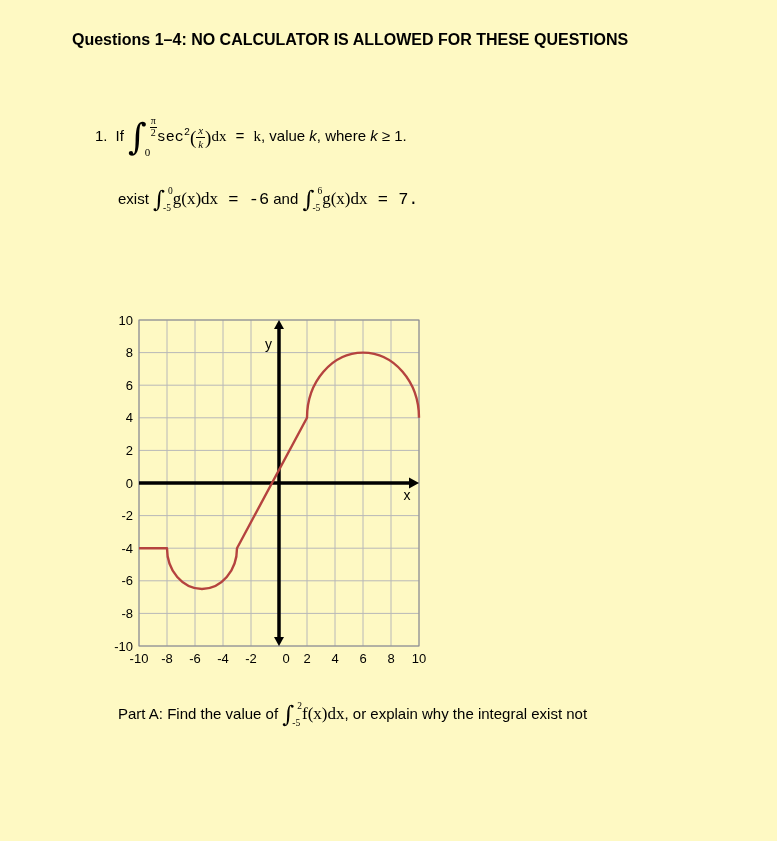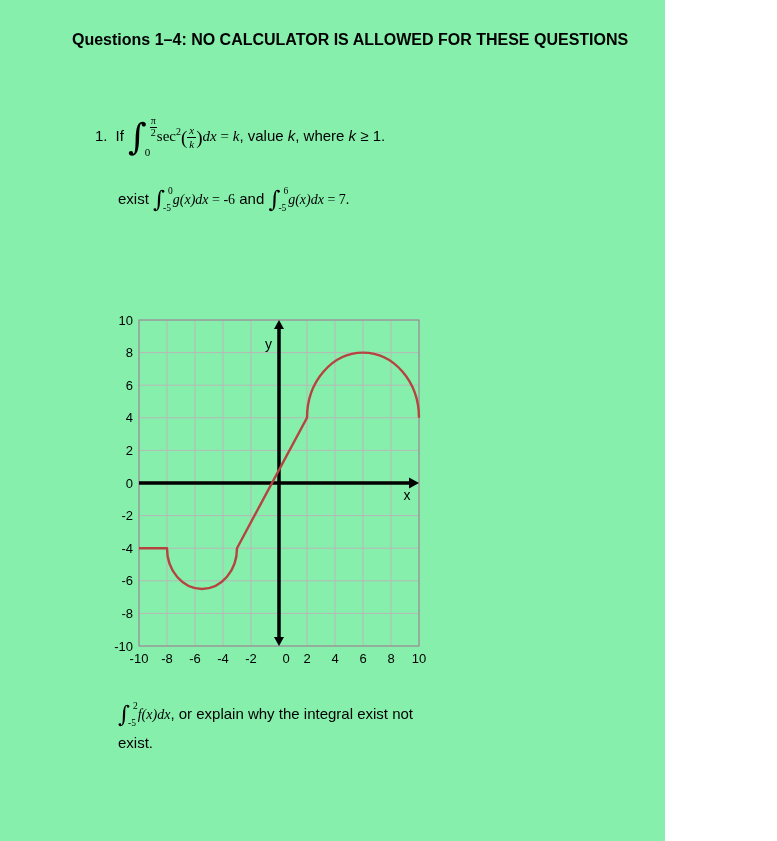--- a/index.html
+++ b/index.html
@@ -1,43 +1,43 @@
 <!DOCTYPE html>
 <html><head>
 <meta charset="utf-8">
 <style>
   html,body{margin:0;padding:0;background:#ffffff;}
-  .page{position:relative;width:665px;height:841px;background:#86efac;
+  .page{position:relative;width:777px;height:841px;background:#fef9c3;
         font-family:"Liberation Sans",sans-serif;color:#000;overflow:hidden;}
   .title{position:absolute;left:72px;top:31px;font-size:16px;font-weight:bold;}
   .q1{position:absolute;left:95px;top:116px;font-size:15px;}
   .q2{position:absolute;left:95px;top:186px;font-size:15px;line-height:25px;}
   .q2 .indent{padding-left:23px;}
   .qnum{margin-right:8px;}
   .parta{position:absolute;left:118px;top:700px;font-size:15px;line-height:27px;width:600px;}
-  .m{font-family:Liberation Serif, serif;}
-  .it{font-family:"Liberation Serif",serif;font-style:italic;}
+  .m{font-family:Liberation Mono, monospace;}
+  .it{font-family:"Liberation Serif",serif;}
   .bk{font-style:italic;}
   sup.m{font-size:10px;}
   .integral{display:inline-flex;align-items:center;vertical-align:middle;font-family:"Liberation Serif",serif;}
   .int-sign{font-family:"DejaVu Serif",serif;line-height:0.85;}
   .big .int-sign{font-size:36px;}
   .small .int-sign{font-size:23px;}
   .int-lims{display:inline-flex;flex-direction:column;justify-content:space-between;line-height:1;}
   .big .int-lims{height:42px;font-size:11px;}
   .small .int-lims{height:27px;font-size:9.5px;}
   .int-lims .up{margin-left:3px;}
   .int-lims .lo{margin-left:-2px;}
   .tfrac{display:inline-flex;flex-direction:column;align-items:center;font-size:10px;line-height:1.05;}
   .tfrac .n{border-bottom:1px solid #000;padding:0 1px;}
   .frac{display:inline-flex;flex-direction:column;align-items:center;vertical-align:middle;
         font-size:11px;line-height:1.15;font-family:"Liberation Serif",serif;font-style:italic;}
   .frac .n{border-bottom:1px solid #000;padding:0 2px;}
   .paren{font-family:"Liberation Serif",serif;font-size:19px;vertical-align:-3px;}
-  .smallmath{font-size:14px;}
+  .smallmath{font-size:17px;}
   .figure{position:absolute;left:105px;top:312px;}
   svg text{font-family:"Liberation Sans",sans-serif;}
 </style>
 </head>
 <body>
 
 <div class="page">
 
   <div class="title">Questions 1–4: NO CALCULATOR IS ALLOWED FOR THESE QUESTIONS</div>
 
@@ -129,23 +129,22 @@
           <text x="286" y="351" text-anchor="middle">8</text>
           <text x="314" y="351" text-anchor="middle">10</text>
         </g>
         <text x="160" y="37.34000000000002" font-size="14">y</text>
         <text x="298.59999999999997" y="188" font-size="14">x</text>
         <path d="M34,236.20000000000002L62,236.20000000000002L62,236.20000000000002A35,40.75 0 0 0 132,236.20000000000002L132,236.20000000000002L202,105.80000000000001L202,105.80000000000001A56,65.2 0 0 1 314,105.80000000000001" fill="none" stroke="#b5433f" stroke-width="2.4" stroke-linejoin="round"></path>
       </svg>
   </div>
 
   <div class="parta">
-    <div><span class="integral small">
+    <div><span>Part A: Find the value of </span><span class="integral small">
           <span class="int-sign">∫</span>
           <span class="int-lims">
             <span class="up">2</span>
             <span class="lo">-5</span>
           </span>
         </span><span class="it smallmath">f(x)dx</span><span>, or explain why the integral exist not</span></div>
-    <div>exist.</div>
   </div>
 
 </div>
 
 </body></html>

